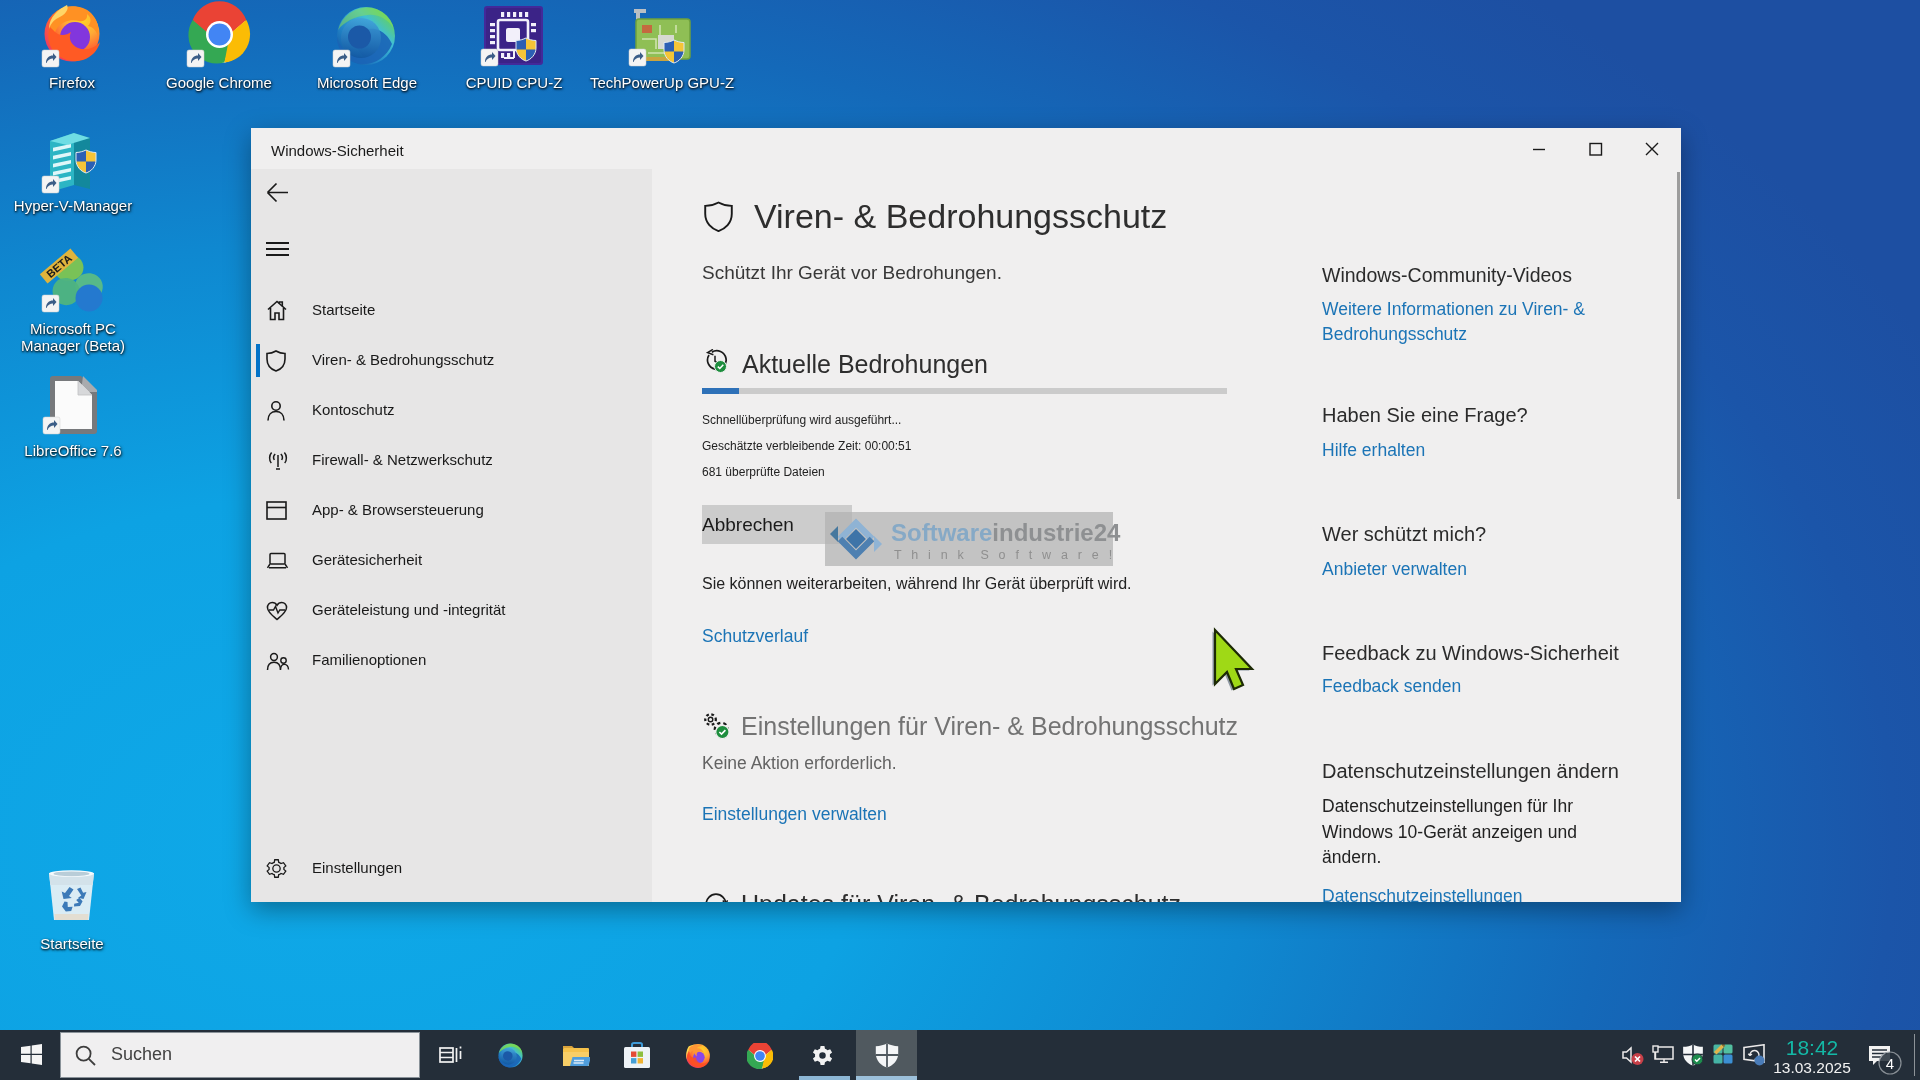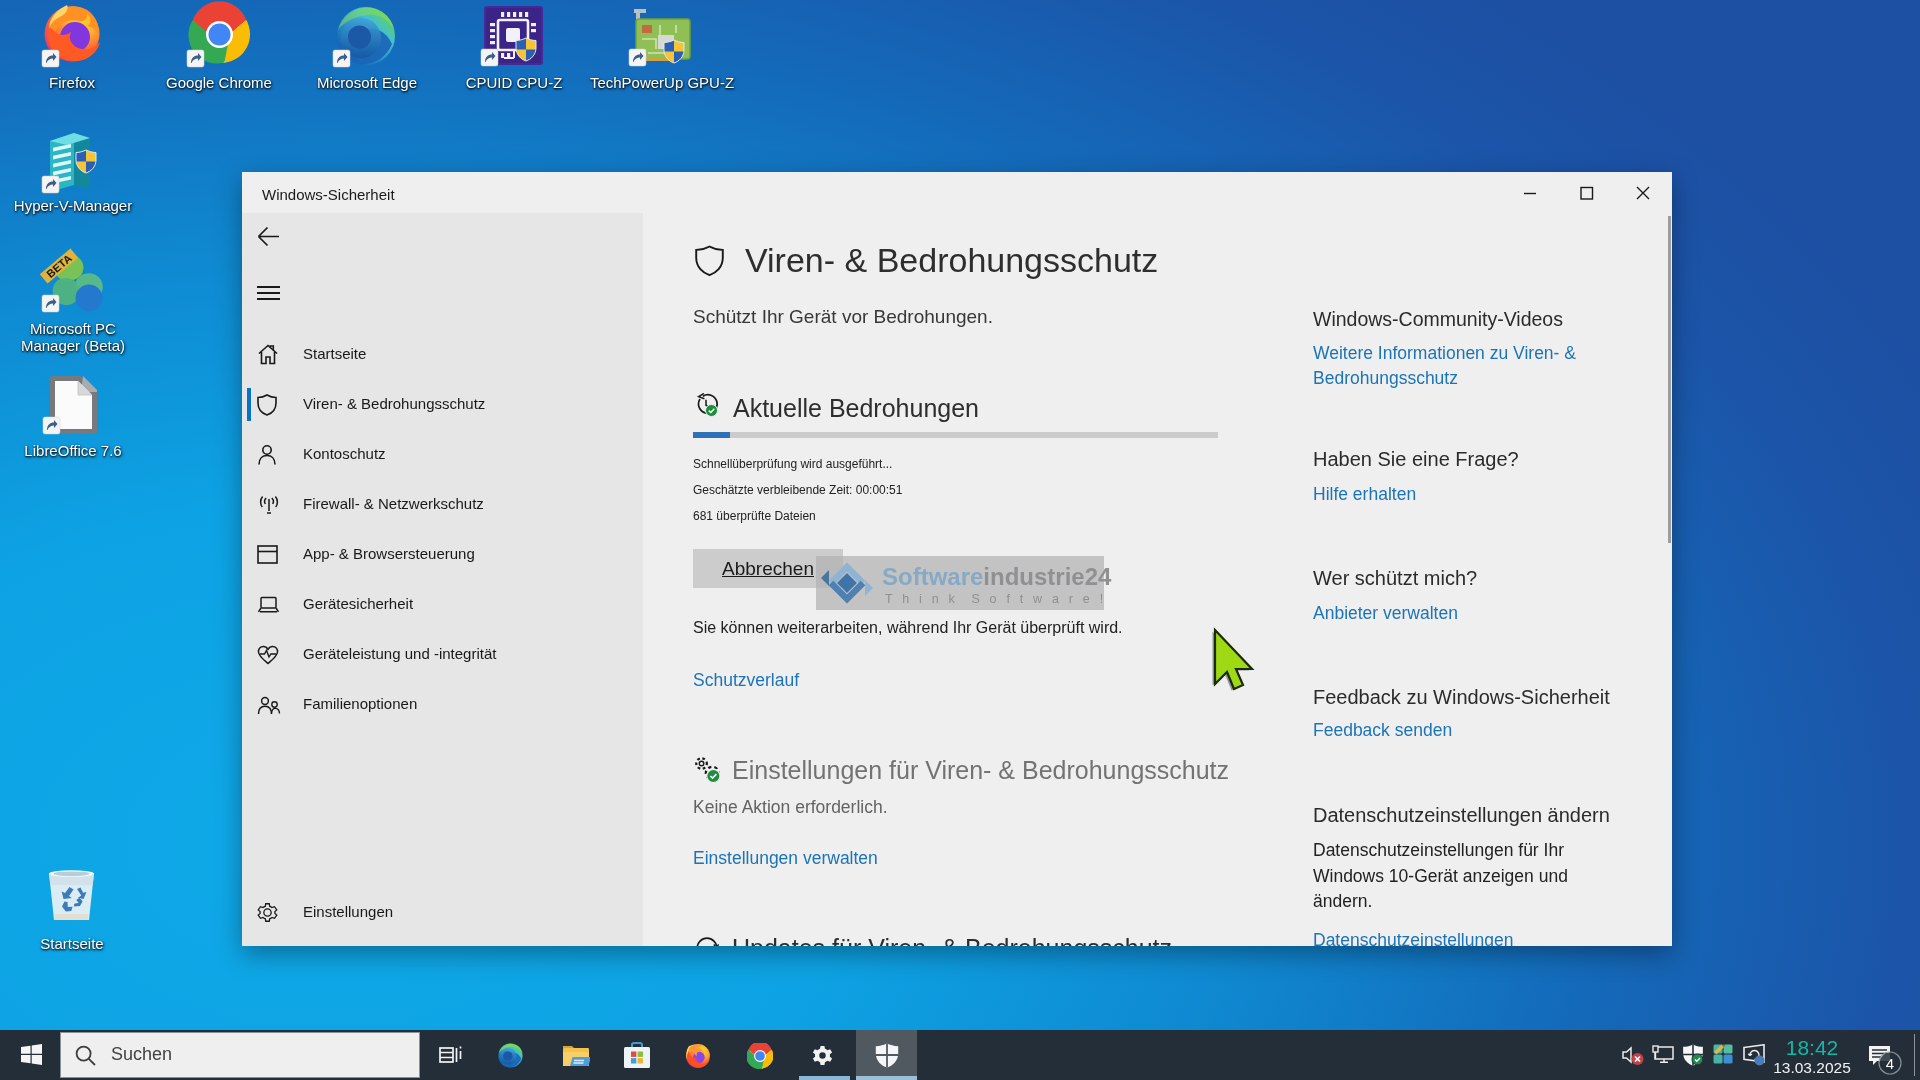--- a/index.html
+++ b/index.html
@@ -6,22 +6,22 @@
   html,body { width:1920px; height:1080px; overflow:hidden; }
   body { font-family:"Liberation Sans", sans-serif; position:relative;
     background:
       radial-gradient(ellipse 1780px 1150px at 17% 78%, #0fa9e8 0%, #0da2e3 30%, #0f88d0 52%, #1469b9 72%, #1b55a9 88%, #1d4fa2 100%);
   }
   .abs { position:absolute; }
   
   .dlabel { position:absolute; color:#fff; font-size:15px; text-align:center;
     text-shadow:0 1px 2px rgba(0,0,0,.9), 1px 1px 3px rgba(0,0,0,.7); white-space:nowrap; }
   
-  #win { position:absolute; left:242px; top:128px; width:1430px; height:774px;
-    background:#f0efef; box-shadow:0 8px 24px rgba(0,0,0,.35); overflow:hidden;margin-top:44px; }
+  #win { position:absolute; left:251px; top:128px; width:1430px; height:774px;
+    background:#f0efef; box-shadow:0 8px 24px rgba(0,0,0,.35); overflow:hidden; }
   #sidebar { position:absolute; left:0; top:41px; width:401px; height:733px; background:#e7e6e6; }
   #wtitle { position:absolute; left:20px; top:14px; font-size:15px; color:#1a1a1a; }
   .navtxt { position:absolute; left:61px; font-size:15px; color:#191919; white-space:nowrap; }
   .navico { position:absolute; left:15px; }
   #selbar { position:absolute; left:4.5px; top:216px; width:4px; height:33px; background:#0473c8; }
   
   .link { color:#1b74b6; }
   
   #taskbar { position:absolute; left:0; top:1030px; width:1920px; height:50px; background:#242e39; }
 </style>
@@ -290,21 +290,21 @@
     <div class="abs" style="left:451px; top:260px; width:525px; height:6px; background:#cbcbcb;">
       <div style="width:37px; height:6px; background:#2e71b8;"></div>
     </div>
     <div class="abs" style="left:451px; top:280px; font-size:12px; color:#222; line-height:25.8px;">
       Schnellüberprüfung wird ausgeführt...<br>
       Geschätzte verbleibende Zeit: 00:00:51<br>
       681 überprüfte Dateien
     </div>
 
     <div class="abs" style="left:451px; top:377px; width:150px; height:39px; background:#cccccc;"></div>
-    <div class="abs" style="left:451px; top:377px; width:150px; height:39px; font-size:19px; color:#1b1b1b; text-align:center; line-height:39px;text-decoration:underline;">Abbrechen</div>
+    <div class="abs" style="left:451px; top:377px; width:150px; height:39px; font-size:19px; color:#1b1b1b; line-height:39px;">Abbrechen</div>
     <div class="abs" style="left:574px; top:384px; width:288px; height:54px; background:rgba(178,178,178,0.72);"></div>
     <svg class="abs" style="left:576px; top:385px;" width="58" height="52" viewBox="0 0 58 52">
       <g fill="none" stroke="#8fb3d4" stroke-width="6.5">
         <path d="M13 26 L29 10 L45 26"></path>
       </g>
       <g fill="none" stroke="#4e80b1" stroke-width="6.5">
         <path d="M13 26 L29 42 L45 26"></path>
       </g>
       <rect x="22" y="19" width="14" height="14" transform="rotate(45 29 26)" fill="#3e74a8"></rect>
       <path d="M3 21 L11 13 L11 29 Z" fill="#46789e"></path>

